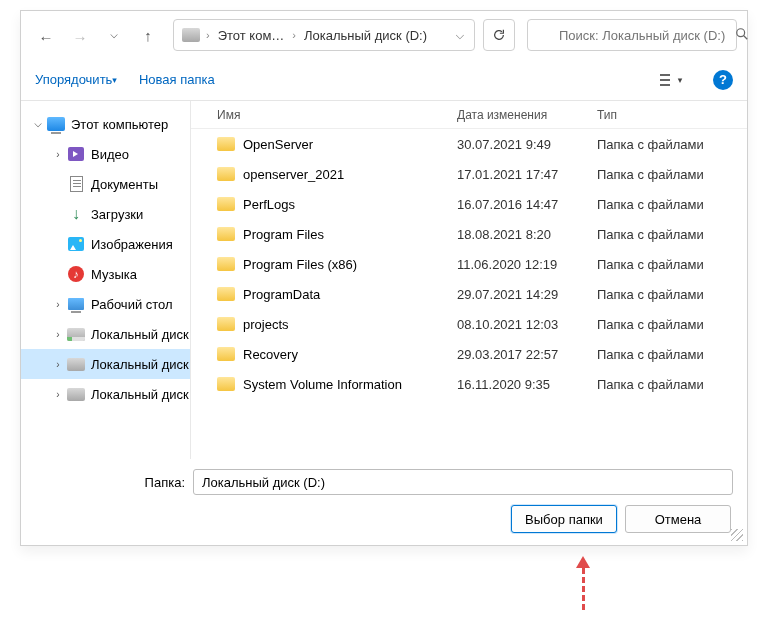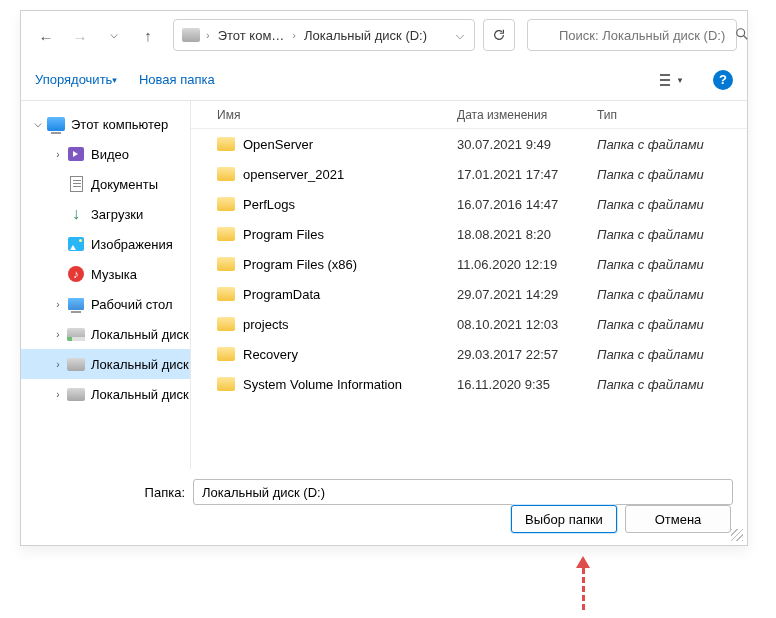--- a/index.html
+++ b/index.html
@@ -104,25 +104,25 @@
   .listbody::-webkit-scrollbar { width: 16px; height: 16px; }
   .listbody::-webkit-scrollbar-thumb { background: #c8c8c8; border-radius: 8px; border:4px solid #fff; }
   .listbody::-webkit-scrollbar-track { background: #fff; }
   .row {
     display: flex; align-items: center; height: 30px; font-size: 13px; padding-left: 20px;
     cursor: pointer; min-width: 520px;
   }
   .row > div { padding: 0 6px; white-space: nowrap; overflow: hidden; text-overflow: ellipsis; }
   .row .fname { width: 240px; display: flex; align-items: center; gap: 8px; }
   .row .fdate { width: 140px; color: #333; }
-  .row .ftype { flex: 1; color: #333; font-style: italic; }
+  .row .ftype { flex: 1; color: #333; }
   .folder-ic { width: 18px; height: 14px; background: linear-gradient(#ffe69a,#f5c542); border-radius: 2px; position: relative; flex-shrink: 0; }
   .folder-ic::before { content:""; position:absolute; top:-3px; left:0; width:7px; height:3px; background:#f5c542; border-radius:1px 1px 0 0; }
 
-  .bottom { padding: 10px 14px 12px; display: flex; flex-direction: column; }
+  .bottom { padding: 10px 14px 12px; display: flex; flex-direction: column; gap: 10px; }
   .pathrow { display: flex; align-items: center; gap: 8px; }
   .pathrow label { font-size: 13px; width: 150px; text-align: right; }
   .pathrow input {
     flex: 1; height: 26px; border: 1px solid #bdbdbd; border-radius: 3px; padding: 0 8px; font-size: 13px;
   }
   .btnrow { display: flex; justify-content: flex-end; gap: 8px; padding-right: 2px; }
   .btn {
     min-width: 106px; height: 28px; border: 1px solid #bdbdbd; background: #fdfdfd; border-radius: 3px;
     font-size: 13px; cursor: pointer; padding: 0 12px;
   }

